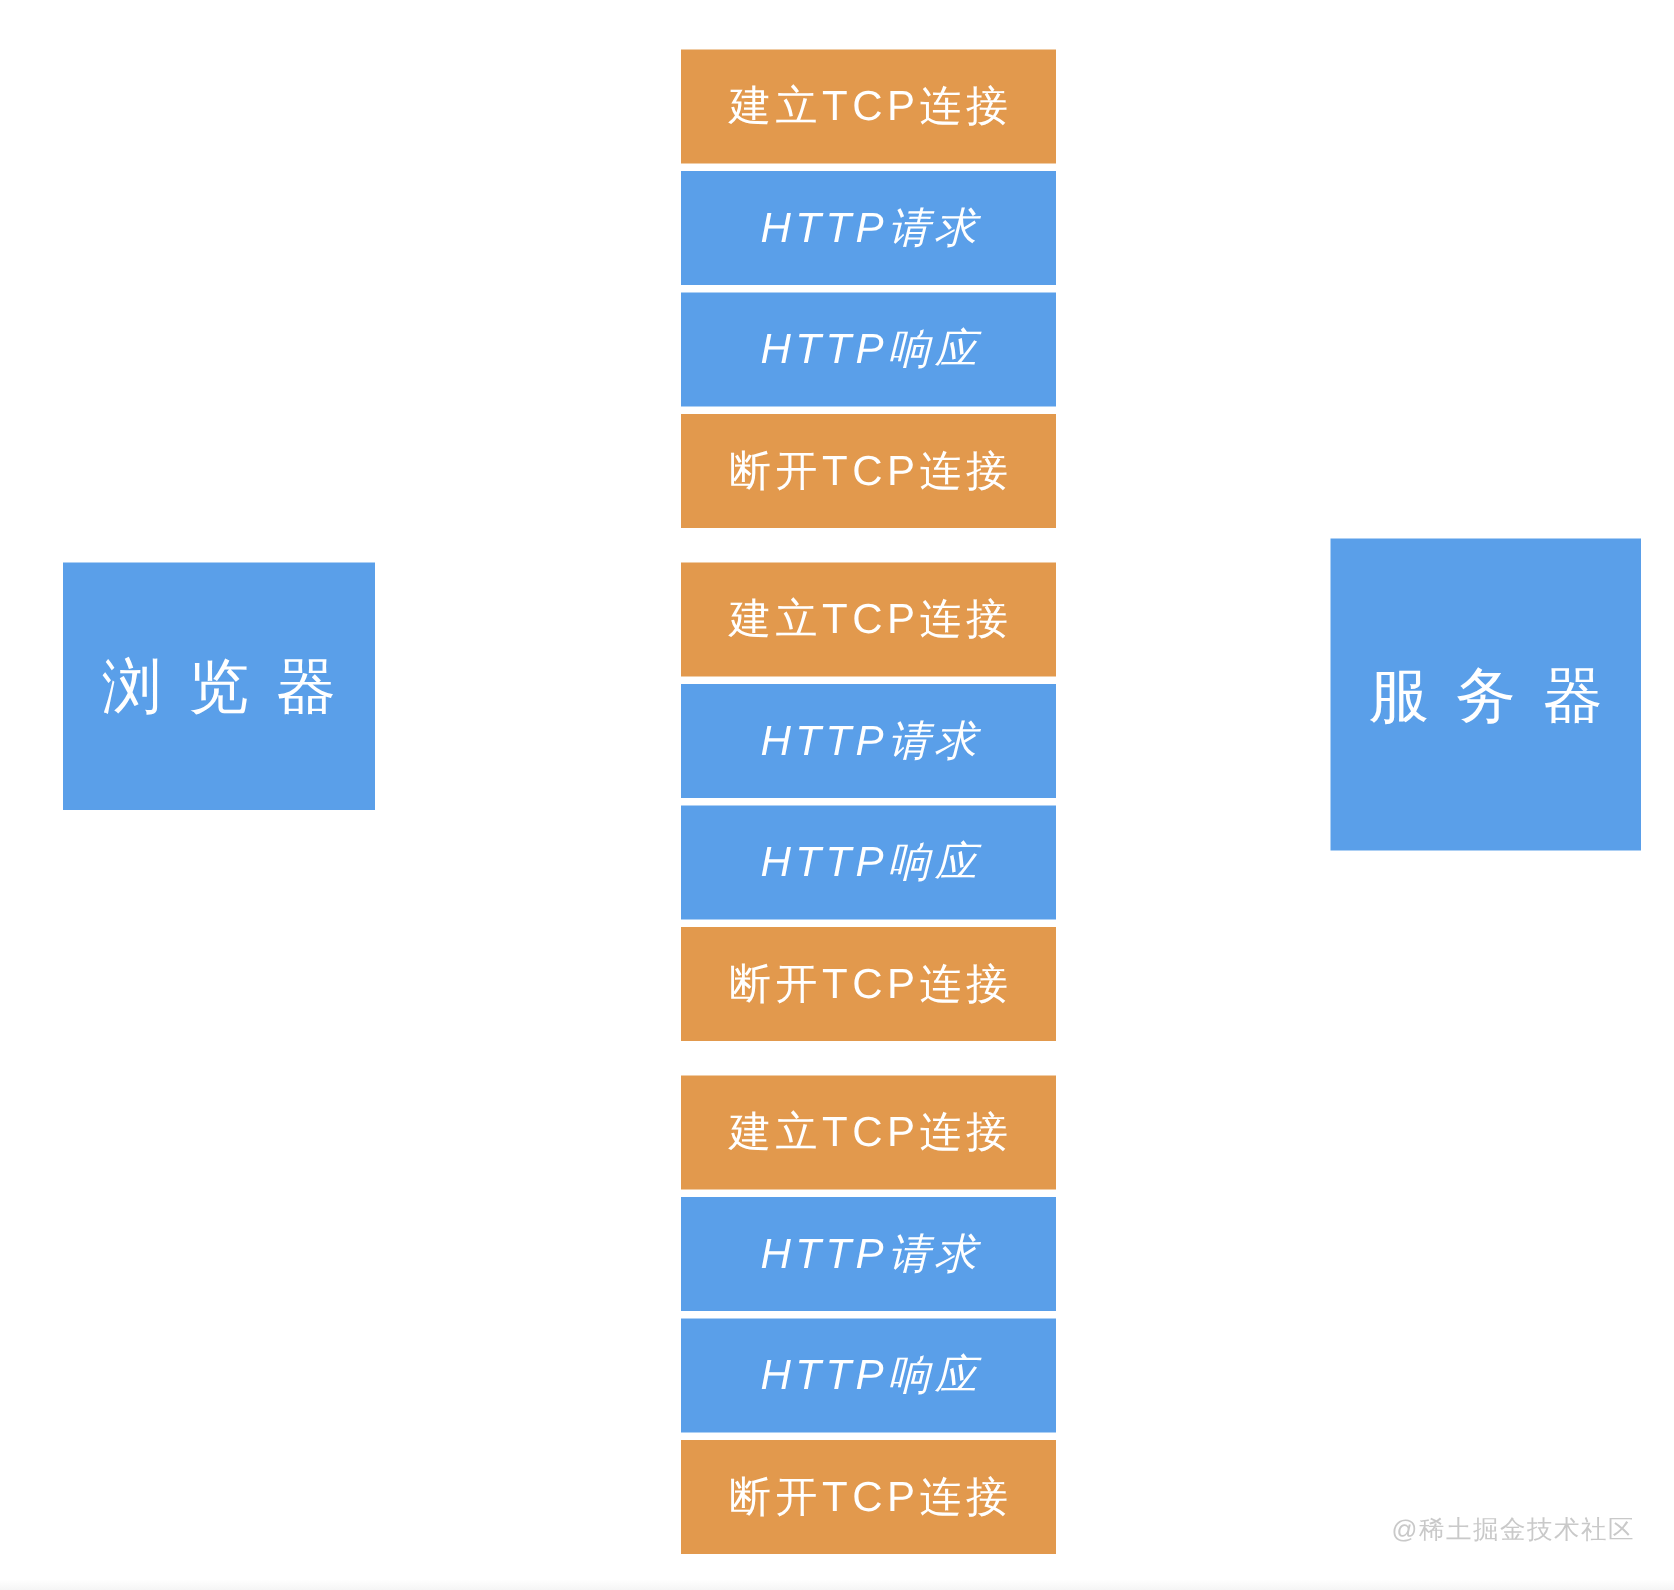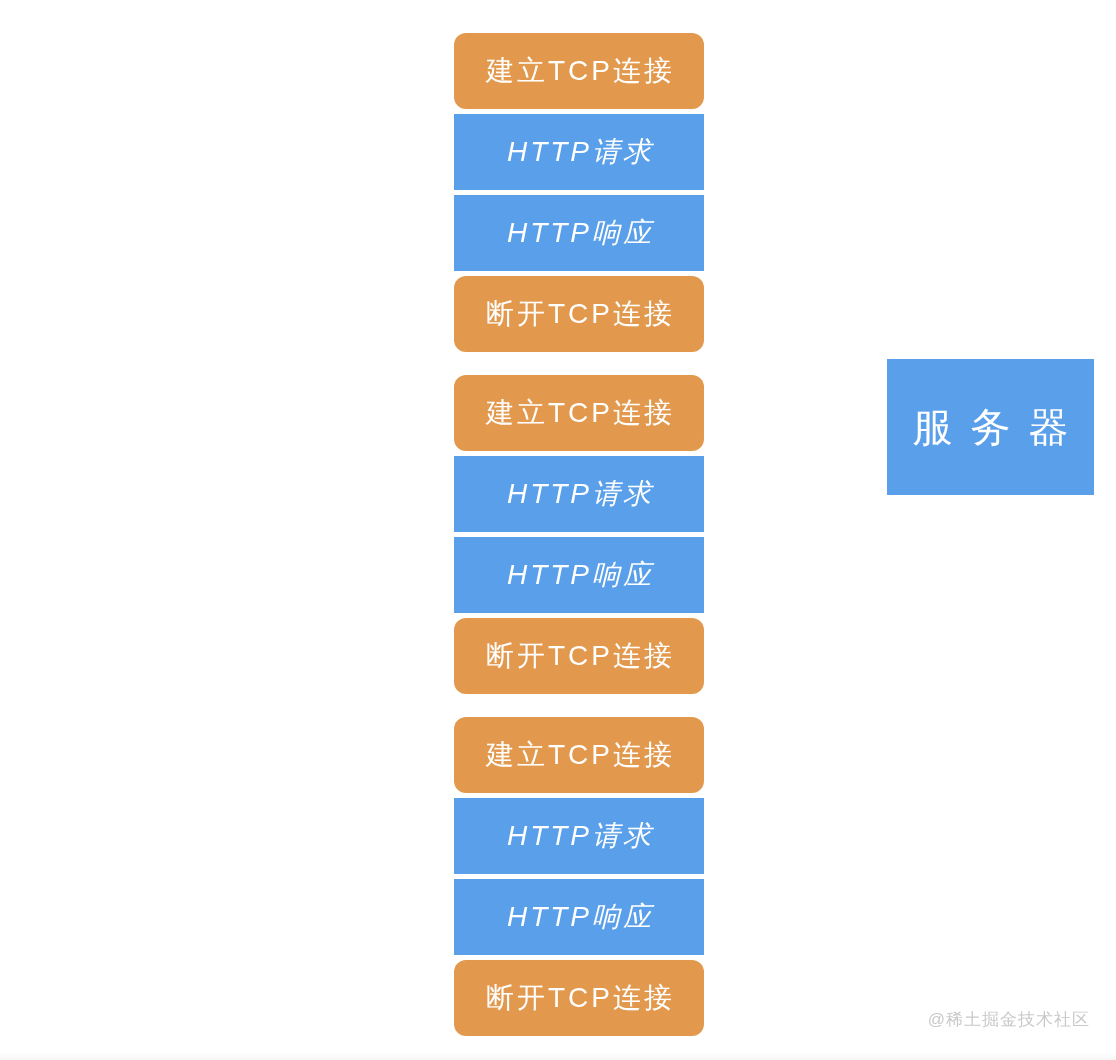--- a/index.html
+++ b/index.html
@@ -35,21 +35,21 @@
   .actor-left {
     left: 42px;
     top: 375px;
     width: 208px;
     height: 165px;
   }
   .actor-right {
     left: 887px;
     top: 359px;
     width: 207px;
-    height: 136px;
+    height: 208px;
   }
   
   .sequence {
     position: absolute;
     left: 454px;
     top: 33px;
     width: 250px;
   }
   .group {
     margin-bottom: 23px;
@@ -68,21 +68,20 @@
     letter-spacing: 3px;
     padding-left: 3px; 
     box-sizing: border-box;
     white-space: nowrap;
   }
   .step:last-child {
     margin-bottom: 0;
   }
   .step.tcp {
     background: var(--orange);
-    border-radius: 12px;
   }
   .step.http {
     background: var(--blue);
     font-style: italic;
   }
   
   .watermark {
     position: absolute;
     right: 26px;
     top: 1008px;
@@ -98,20 +97,23 @@
     width: 100%;
     height: 7px;
     background: linear-gradient(#ffffff, #f5f5f5);
   }
 </style>
 </head>
 <body style="background: rgb(255, 255, 255);">
 
 <div class="canvas">
 
+  <div class="actor actor-left">
+    <span>浏览器</span>
+  </div>
 
   <div class="sequence">
       <div class="group">
         <div class="step tcp">建立TCP连接</div>
         <div class="step http">HTTP请求</div>
         <div class="step http">HTTP响应</div>
         <div class="step tcp">断开TCP连接</div>
       </div>
       <div class="group">
         <div class="step tcp">建立TCP连接</div>

